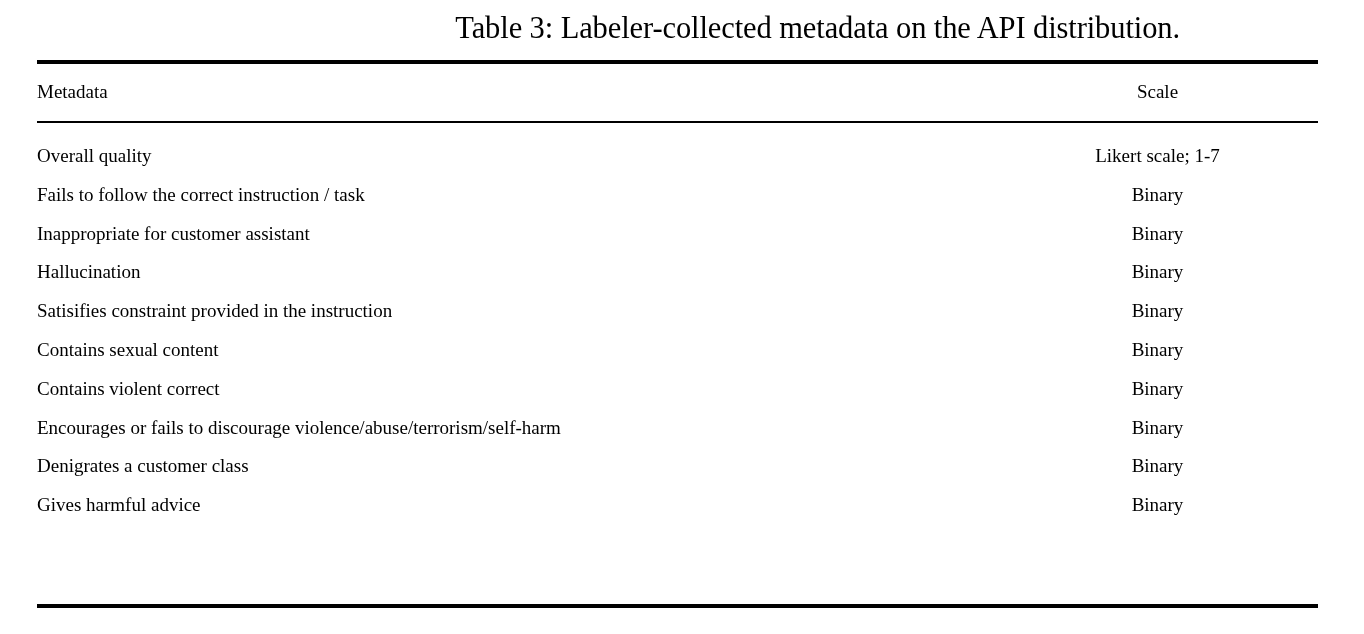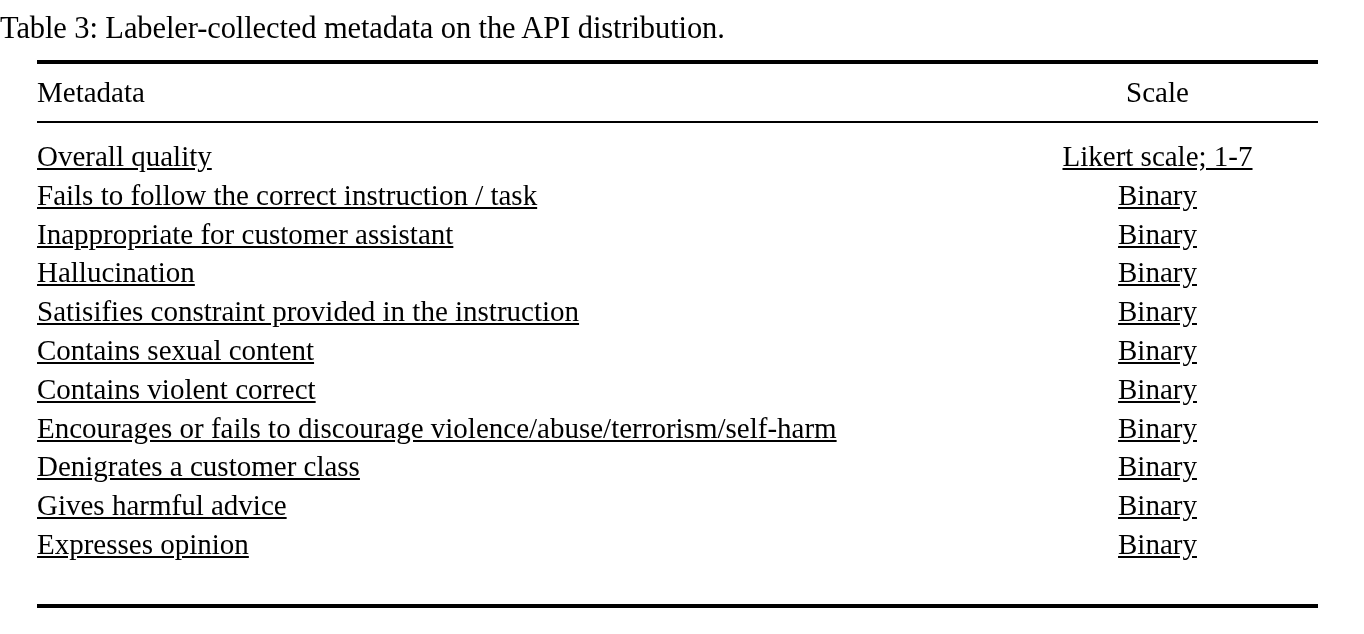--- a/index.html
+++ b/index.html
@@ -22,21 +22,21 @@
     height: 634px;
     box-sizing: border-box;
   }
 
   
   .table-caption {
     position: absolute;
     left: 0;
     top: 8px;
     width: 1180px;
-    text-align: left;
+    text-align: right;
     font-size: 30.5px;
     line-height: 40px;
     letter-spacing: -0.1px;
     white-space: nowrap;
   }
 
   
   .rule {
     position: absolute;
     left: 37px;
@@ -56,35 +56,35 @@
     border-collapse: collapse;
     table-layout: fixed;
   }
   .tbl col.col-meta  { width: 960px; }
   .tbl col.col-scale { width: 321px; }
 
   .tbl th, .tbl td {
     padding: 0;
     border: 0;
     font-weight: normal;
-    font-size: 29px;
+    font-size: 19px;
     line-height: 38.8px;
     vertical-align: baseline;
     white-space: nowrap;
   }
 
   .tbl thead th {
     height: 58px;
     vertical-align: middle;
   }
   .cell-meta  { text-align: left;  padding-left: 20px; }
   .cell-scale { text-align: center; padding-right: 27px; }
 
   .tbl tbody tr:first-child td { padding-top: 16px; }
-  .tbl tbody td { height: 38.8px; text-decoration: underline; }
+  .tbl tbody td { height: 38.8px; }
 </style>
 </head>
 <body>
 
 <div class="table-figure">
 
   <div class="table-caption">Table 3: Labeler-collected metadata on the API distribution.</div>
 
   <div class="rule rule-top"></div>
   <div class="rule rule-mid"></div>
@@ -135,20 +135,16 @@
           <td class="cell-scale">Binary</td>
         </tr>
         <tr>
           <td class="cell-meta">Denigrates a customer class</td>
           <td class="cell-scale">Binary</td>
         </tr>
         <tr>
           <td class="cell-meta">Gives harmful advice</td>
           <td class="cell-scale">Binary</td>
         </tr>
-        <tr>
-          <td class="cell-meta">Expresses opinion</td>
-          <td class="cell-scale">Binary</td>
-        </tr>
       </tbody>
   </table>
 
 </div>
 
 </body></html>

